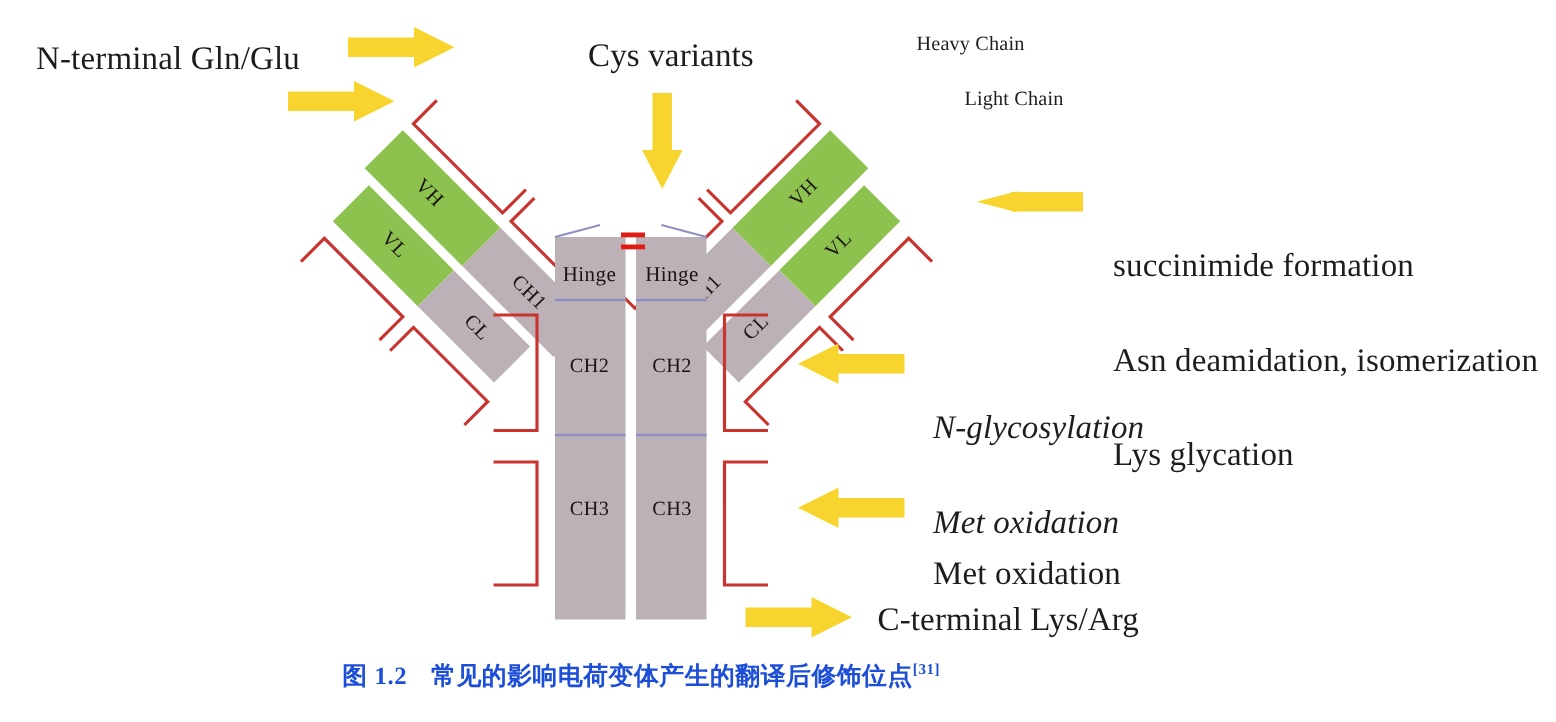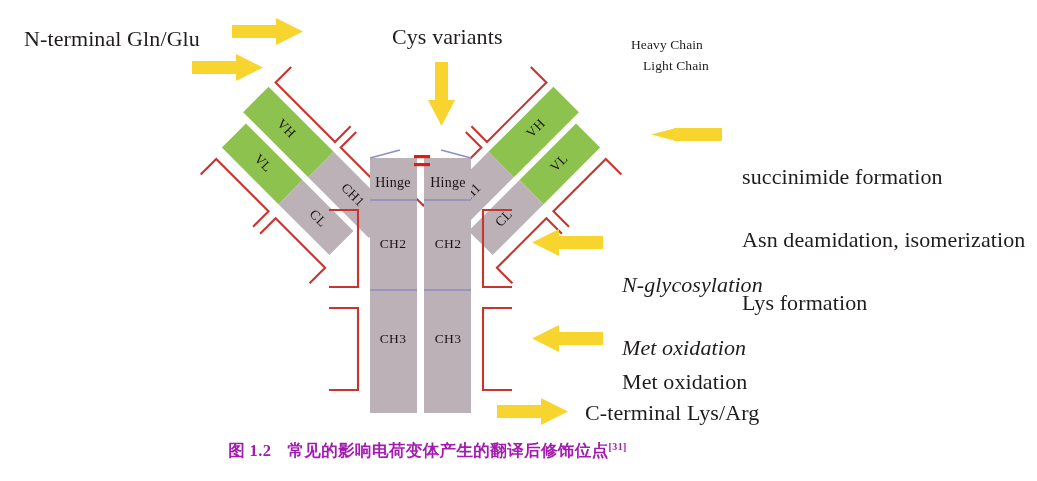--- a/index.html
+++ b/index.html
@@ -39,21 +39,21 @@
   }
   .caption {
     position: absolute;
     left: 0;
     top: 440px;
     width: 855px;
     text-align: center;
     font-family: "Liberation Serif", "DejaVu Serif", serif;
     font-weight: bold;
     font-size: 16.5px;
-    color: #a21caf;
+    color: #1d4ed8;
     letter-spacing: 0.4px;
   }
   .caption .num { margin-right: 16px; }
   .caption sup { font-size: 10px; vertical-align: super; font-weight: bold; }
   .domain-label {
     font-family: "Liberation Serif", "DejaVu Serif", serif;
     font-size: 13.5px;
     fill: #1a1514;
     text-anchor: middle;
     dominant-baseline: middle;
@@ -178,28 +178,28 @@
     <g>
       <rect x="497" y="405" width="48" height="13" fill="#f7d52e"></rect>
       <polygon points="541,398 568,411.5 541,425" fill="#f7d52e"></polygon>
     </g>
   </svg>
 
   <div class="anno" style="left:24px; top:28px;">N-terminal Gln/Glu</div>
 
   <div class="anno" style="left:392px; top:26px;">Cys variants</div>
 
-  <div class="anno small" style="left:611px; top:36px;margin-left:20px;">Heavy Chain</div>
+  <div class="anno small" style="left:611px; top:20px;">Heavy Chain</div>
 
   <div class="anno small" style="left:643px; top:57px;">Light Chain</div>
 
   <div class="anno" style="left:742px; top:124px;">
     <div>succinimide formation</div>
     <div>Asn deamidation, isomerization</div>
-    <div>Lys formation</div>
+    <div>Lys glycation</div>
   </div>
 
   <div class="anno" style="left:622px; top:232px;font-style:italic;">
     <div>N-glycosylation</div>
     <div>Met oxidation</div>
   </div>
 
   <div class="anno" style="left:622px; top:329px;">
     <div>Met oxidation</div>
   </div>

